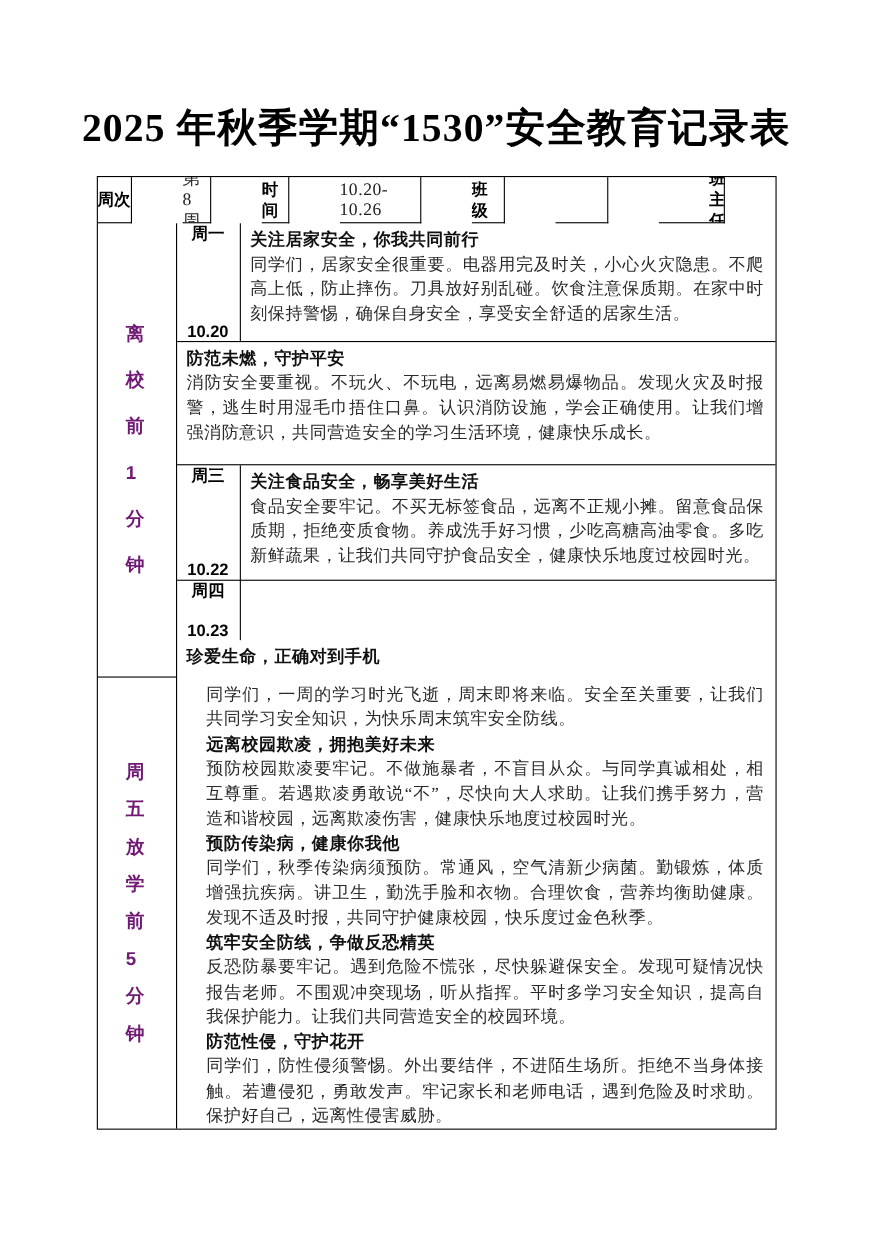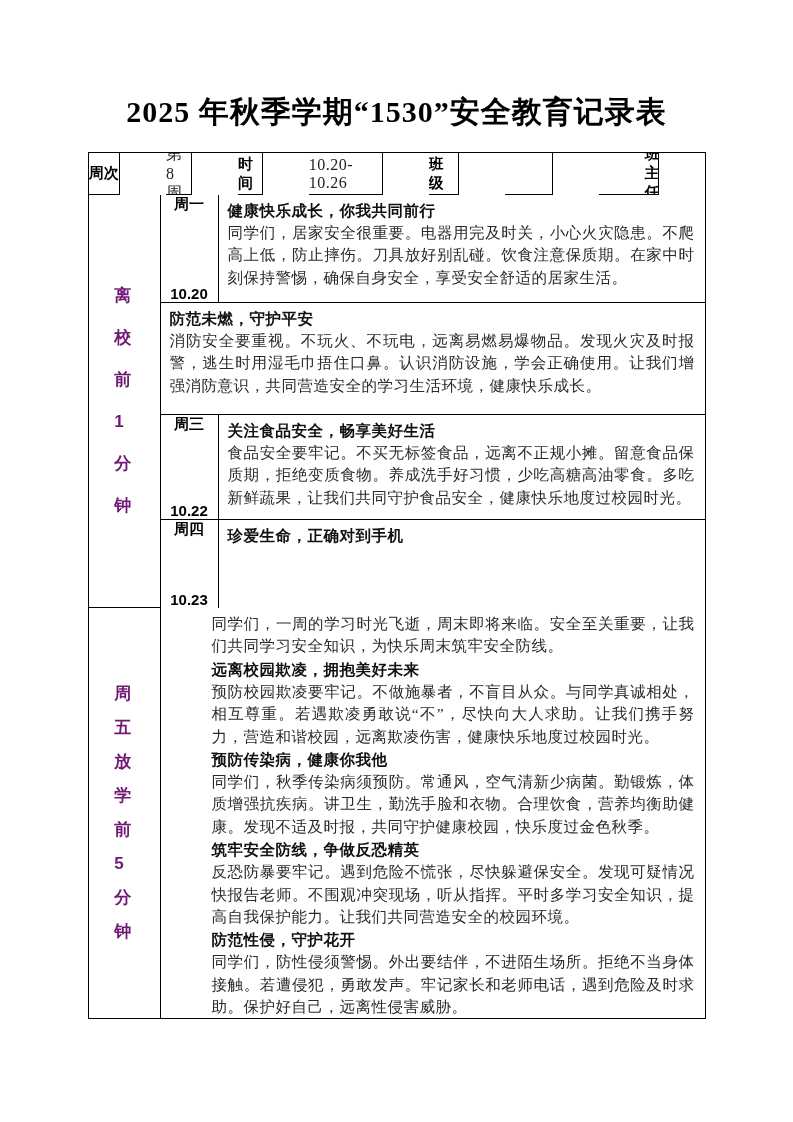--- a/index.html
+++ b/index.html
@@ -3,21 +3,21 @@
 <meta charset="utf-8">
 <style>
   * { margin:0; padding:0; box-sizing:border-box; }
   html,body { background:#888; }
   .page {
     width:793px; height:1122px; background:#ffffff; margin:0 auto;
     font-family:"Liberation Serif","DejaVu Serif",serif;
     color:#1d1d1d; overflow:hidden; position:relative;
   }
   .doc-title {
-    padding-top:92px; text-align:center; font-size:30px; font-weight:bold;
+    padding-top:92px; text-align:center; font-size:36px; font-weight:bold;
     letter-spacing:1px; color:#000; margin-bottom:19px;
     font-family:"Liberation Serif","DejaVu Serif",serif;
   }
   .doc-table {
     width:618px; margin:0 auto; border:1.5px solid #000;
   }
   .row { display:flex; }
   .cell {
     border-right:1px solid #000; border-bottom:1px solid #000;
     overflow:hidden; position:relative;
@@ -56,28 +56,28 @@
     overflow:hidden;
   }
   .topic-heading {
     font-weight:bold; font-size:15.5px; line-height:23px; color:#111;
     letter-spacing:0.5px;
   }
   .topic-body {
     font-size:15.5px; line-height:22.4px; letter-spacing:0.5px; color:#2a2a2a;
     text-align:justify;
   }
-  .r1{height:108px;} .r2{height:112px;} .r3{height:105px;} .r4{height:88px;}
+  .r1{height:108px;} .r2{height:112px;} .r3{height:105px;} .r4{height:88px;flex-direction:column;}
   .day-row:last-child .day-cell, .day-row:last-child .content-cell { border-bottom:none; }
   .sec { display:flex; }
   .sec1 { height:413px; }
   .sec1 .side-cell { border-right:1px solid #000; border-bottom:1px solid #000; }
   .sec2 { height:410px; }
   .sec2 .side-cell { border-right:1px solid #000; }
-  .friday-cell { flex:1; padding:5px 10px 4px 27px; overflow:hidden;margin-left:24px; }
+  .friday-cell { flex:1; padding:5px 10px 4px 27px; overflow:hidden; }
   .friday-cell p { margin:0; }
 </style>
 </head>
 <body>
 
 <div class="page">
 
   <div class="doc-title">2025 年秋季学期“1530”安全教育记录表</div>
 
   <div class="doc-table">
@@ -114,21 +114,21 @@
         <div class="vlabel lh1">离校前1分钟</div>
       </div>
       <div class="rows-col">
 
         <div class="day-row r1">
           <div class="day-cell">
             <span>周一</span>
             <span>10.20</span>
           </div>
           <div class="content-cell">
-            <div class="topic-heading">健康快乐成长，你我共同前行</div>
+            <div class="topic-heading">关注居家安全，你我共同前行</div>
             <div class="topic-body">同学们，居家安全很重要。电器用完及时关，小心火灾隐患。不爬高上低，防止摔伤。刀具放好别乱碰。饮食注意保质期。在家中时刻保持警惕，确保自身安全，享受安全舒适的居家生活。</div>
           </div>
         </div>
 
         <div class="day-row r2">
           <div class="content-cell">
             <div class="topic-heading">防范未燃，守护平安</div>
             <div class="topic-body">消防安全要重视。不玩火、不玩电，远离易燃易爆物品。发现火灾及时报警，逃生时用湿毛巾捂住口鼻。认识消防设施，学会正确使用。让我们增强消防意识，共同营造安全的学习生活环境，健康快乐成长。</div>
           </div>
         </div>

